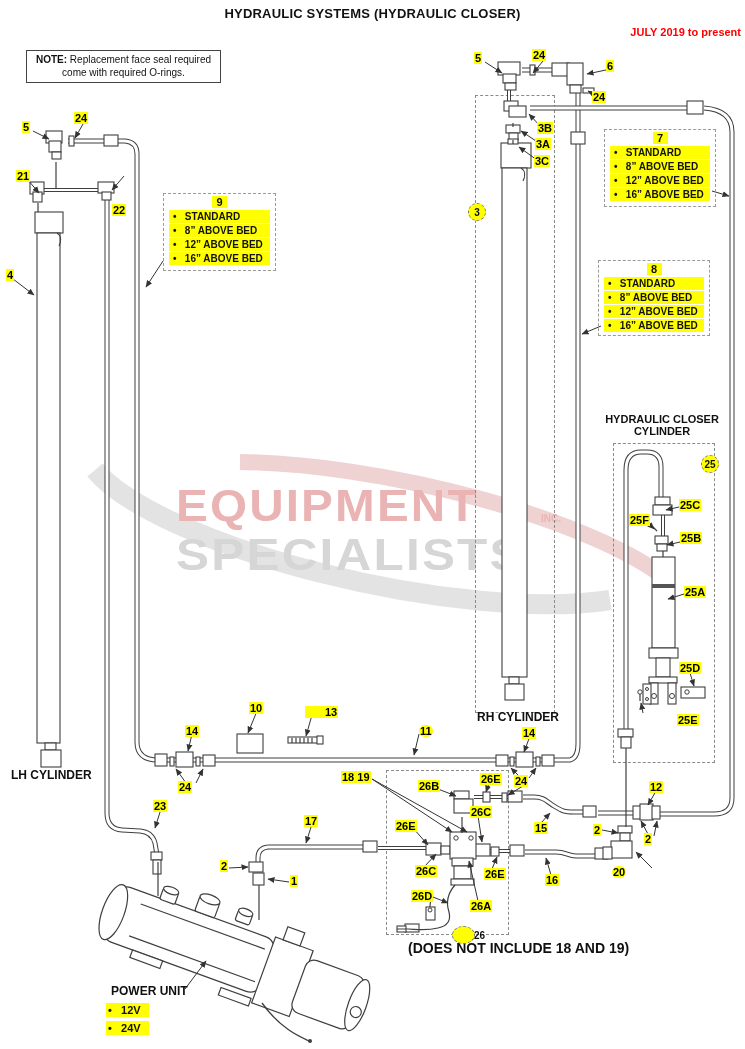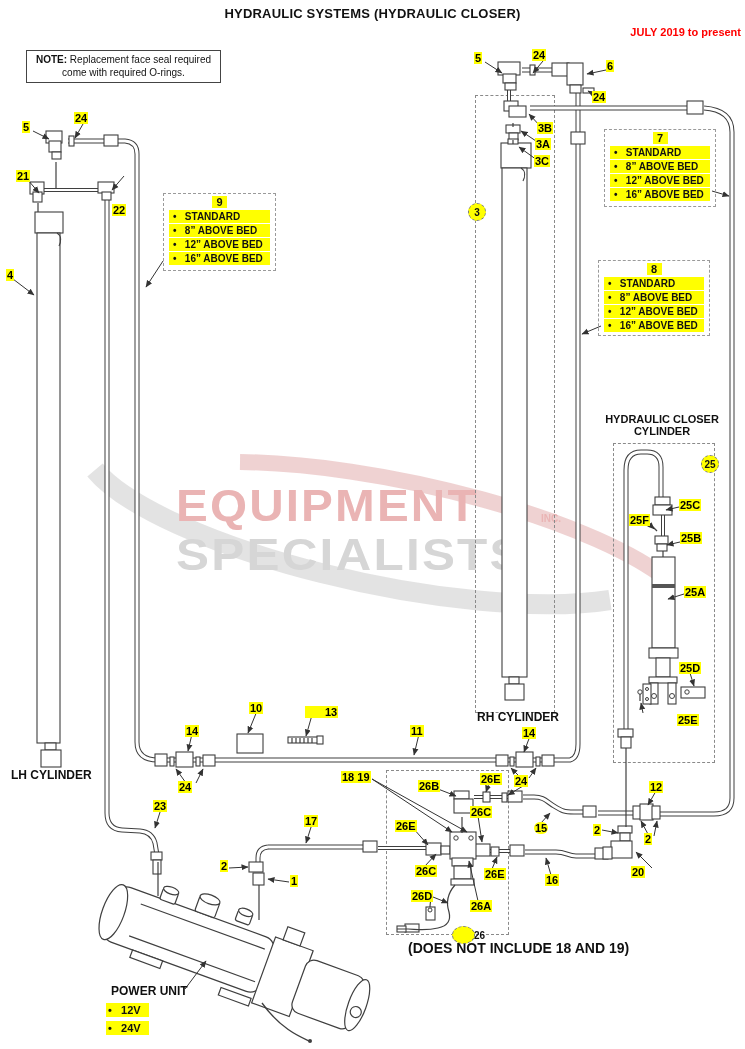--- a/index.html
+++ b/index.html
@@ -360,44 +360,44 @@
       <div class="callout" style="left: 535px; top: 138px;">3A</div>
       <div class="callout" style="left: 534px; top: 155px;">3C</div>
       <div class="callout" style="left: 679px; top: 499px;">25C</div>
       <div class="callout" style="left: 629px; top: 514px;">25F</div>
       <div class="callout" style="left: 680px; top: 532px;">25B</div>
       <div class="callout" style="left: 684px; top: 586px;">25A</div>
       <div class="callout" style="left: 679px; top: 662px;">25D</div>
       <div class="callout" style="left: 633px; top: 714px; margin-left: 44px;">25E</div>
       <div class="callout" style="left: 249px; top: 702px;">10</div>
       <div class="callout" style="left: 305px; top: 706px; padding-left: 20px;">13</div>
-      <div class="callout" style="left: 410px; top: 725px;">11</div>
+      <div class="callout" style="left: 419px; top: 725px; border-radius: 6px;">11</div>
       <div class="callout" style="left: 185px; top: 725px;">14</div>
       <div class="callout" style="left: 178px; top: 781px;">24</div>
       <div class="callout" style="left: 522px; top: 727px;">14</div>
       <div class="callout" style="left: 514px; top: 775px;">24</div>
       <div class="callout" style="left: 153px; top: 800px;">23</div>
       <div class="callout" style="left: 304px; top: 815px;">17</div>
       <div class="callout" style="left: 220px; top: 860px;">2</div>
       <div class="callout" style="left: 290px; top: 875px;">1</div>
       <div class="callout" style="left: 341px; top: 771px;">18 19</div>
       <div class="callout" style="left: 418px; top: 780px;">26B</div>
       <div class="callout" style="left: 480px; top: 773px;">26E</div>
       <div class="callout" style="left: 470px; top: 806px;">26C</div>
       <div class="callout" style="left: 395px; top: 820px;">26E</div>
       <div class="callout" style="left: 415px; top: 865px;">26C</div>
       <div class="callout" style="left: 484px; top: 868px;">26E</div>
       <div class="callout" style="left: 411px; top: 890px;">26D</div>
       <div class="callout" style="left: 470px; top: 900px;">26A</div>
-      <div class="callout" style="left: 534px; top: 822px; border-radius: 6px;">15</div>
+      <div class="callout" style="left: 534px; top: 822px;">15</div>
       <div class="callout" style="left: 545px; top: 874px;">16</div>
       <div class="callout" style="left: 649px; top: 781px;">12</div>
       <div class="callout" style="left: 593px; top: 824px;">2</div>
       <div class="callout" style="left: 644px; top: 833px;">2</div>
-      <div class="callout" style="left: 631px; top: 866px;">20</div>
+      <div class="callout" style="left: 612px; top: 866px; border-radius: 6px;">20</div>
     </div>
   <div id="circles">
       <div class="circle" style="left: 468px; top: 203px;">3</div>
       <div class="circle" style="left: 701px; top: 455px;">25</div>
       <div class="circle" style="left: 452px; top: 926px; padding-left: 21px;">26</div>
     </div>
   <div id="powrows">
       <div class="powrow" style="left: 106px; top: 1003px;">12V</div>
       <div class="powrow" style="left: 106px; top: 1021px;">24V</div>
     </div>

